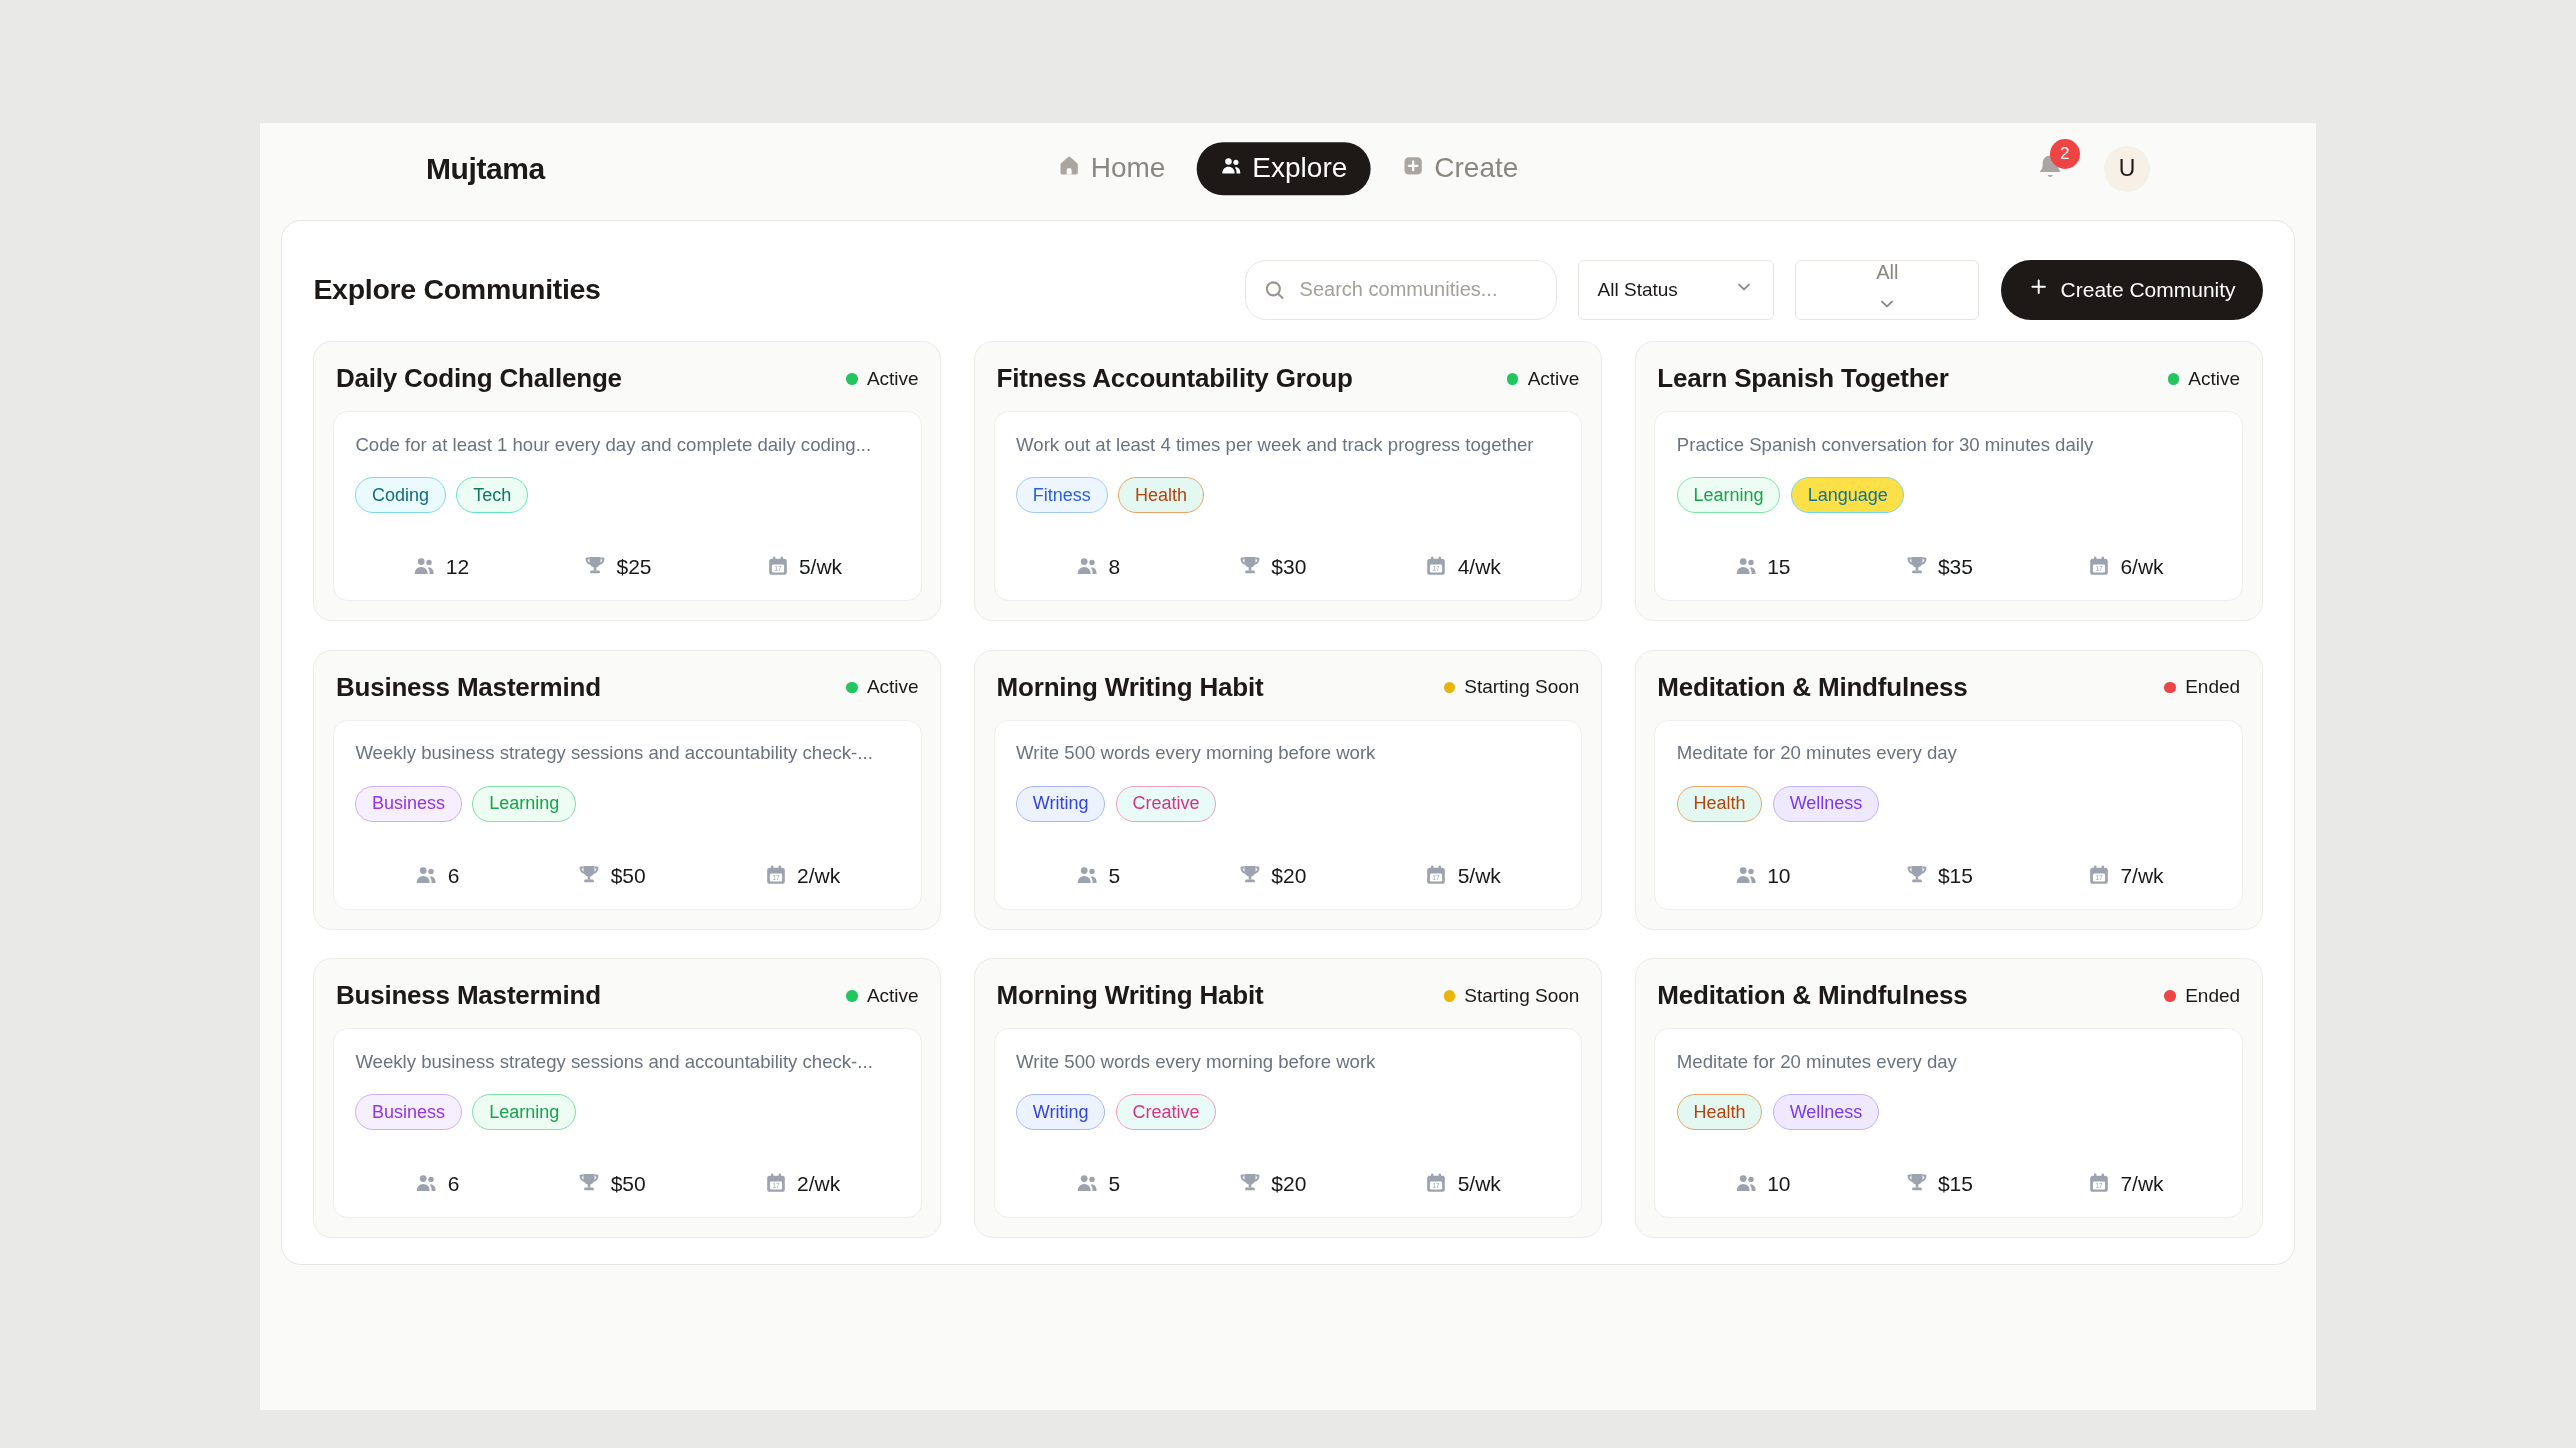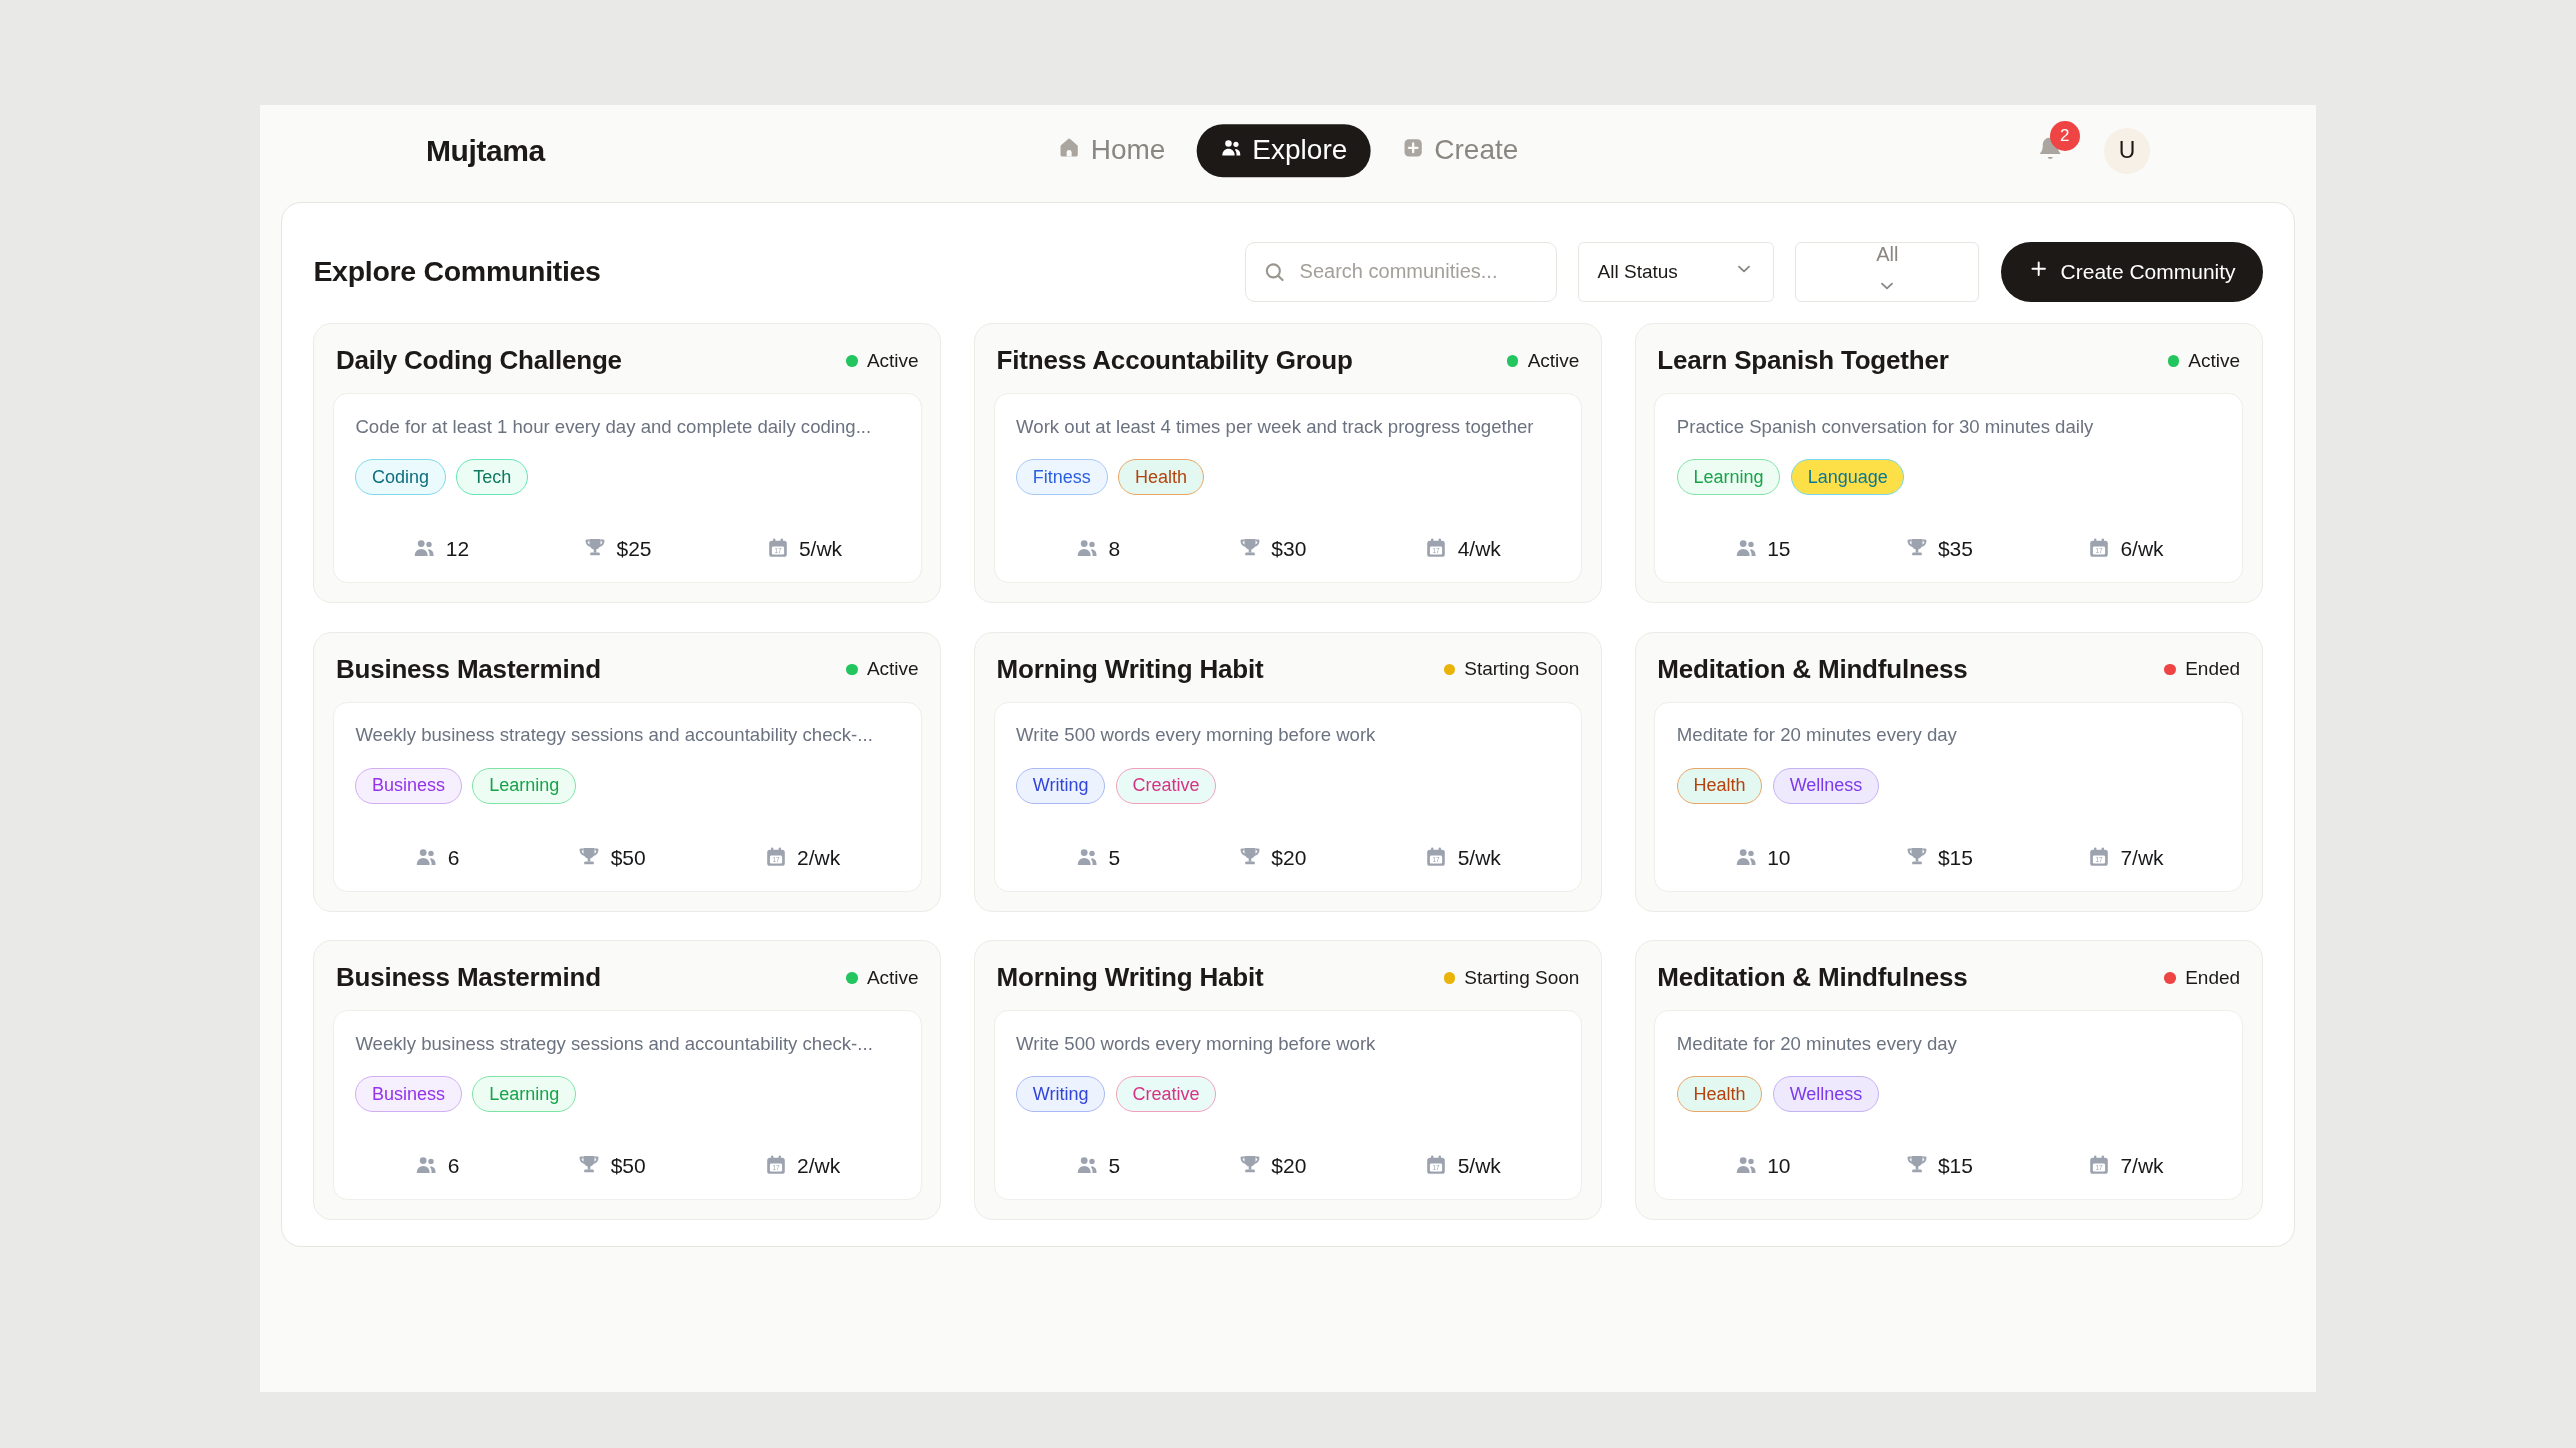--- a/index.html
+++ b/index.html
@@ -4,21 +4,21 @@
 <style>
   * { margin:0; padding:0; box-sizing:border-box; }
   html,body { width:2576px; height:1449px; }
   body {
     background:#e9e9e7;
     font-family:"Liberation Sans", sans-serif;
     color:#1c1917;
     overflow:hidden;
   }
   .frame {
-    position:absolute; left:260px; top:105px;
+    position:absolute; left:260px; top:123px;
     width:2056px; height:1287px;
     background:#fafaf8;
   }
   
   .header {
     position:relative; height:91px;
     display:flex; align-items:center; justify-content:space-between;
     padding:0 166px;
   }
   .logo { font-size:30px; font-weight:700; letter-spacing:-0.4px; }
@@ -65,21 +65,21 @@
   .panel-top { display:flex; align-items:center; justify-content:space-between; }
   .page-title { font-size:28.5px; font-weight:700; letter-spacing:-0.3px; }
   .controls { display:flex; align-items:center; gap:21.4px; }
   .search-box { position:relative; }
   .search-box svg {
     position:absolute; left:18.6px; top:50%; transform:translateY(-50%);
     color:#9a958e;
   }
   .search-input {
     width:312px; height:60px;
-    border:1.4px solid #e9e6e1; border-radius:10px;
+    border:1.4px solid #e9e6e1; border-radius:21px;
     background:#fff; outline:none;
     padding:0 17px 0 54px;
     font-size:20px; font-family:inherit; color:#44403c;
   }
   .search-input::placeholder { color:#a39f99; }
   .select {
     height:60px; border:1.4px solid #e9e6e1; border-radius:6px;
     background:#fff; display:flex; align-items:center; justify-content:space-between;
     padding:0 18.6px; font-size:20px; color:#8a8681; cursor:pointer;
   }

